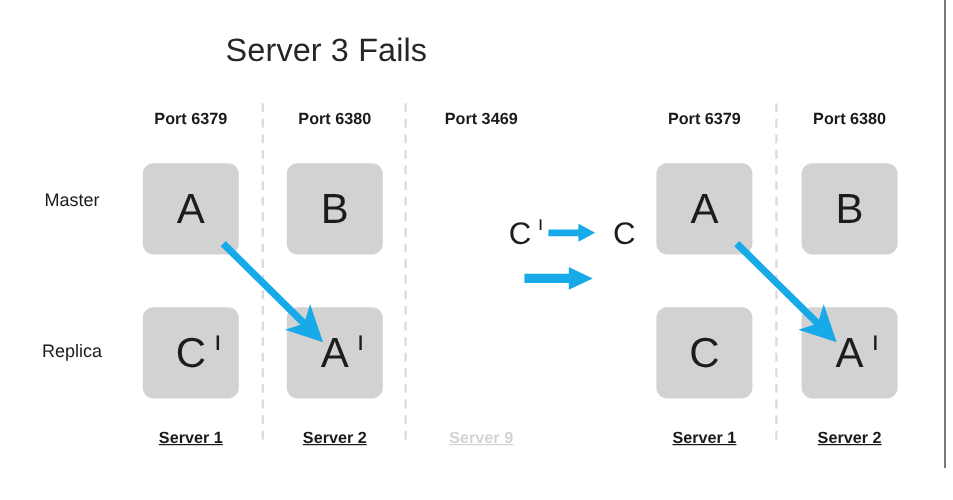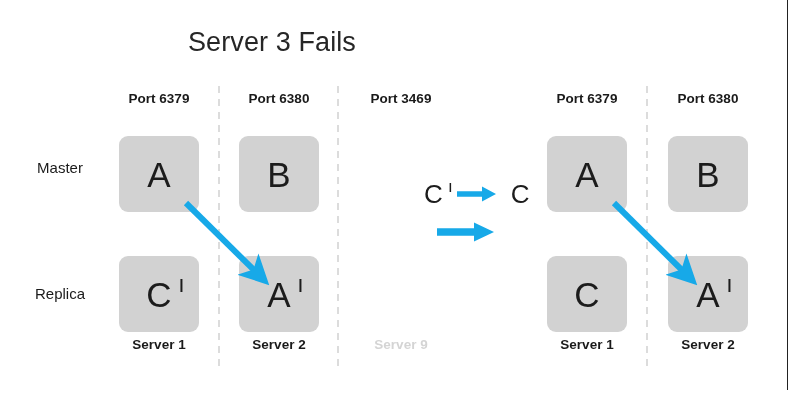--- a/index.html
+++ b/index.html
@@ -58,27 +58,28 @@
     font-size: 13.5px;
     font-weight: bold;
     color: #1a1a1a;
     white-space: nowrap;
     text-align: right;
     transform: translateX(-50%);
   }
 
   .server-label {
     position: absolute;
-    top: 337px;
+    top: 357px;
     font-size: 13.5px;
     font-weight: bold;
     color: #1a1a1a;
     white-space: nowrap;
     text-align: center;
     transform: translateX(-50%);
+    text-decoration: underline;
   }
   .server-label.faded {
     color: #d4d4d4;
     font-weight: bold;
   }
 
   .row-label {
     position: absolute;
     font-size: 15px;
     font-weight: 400;

